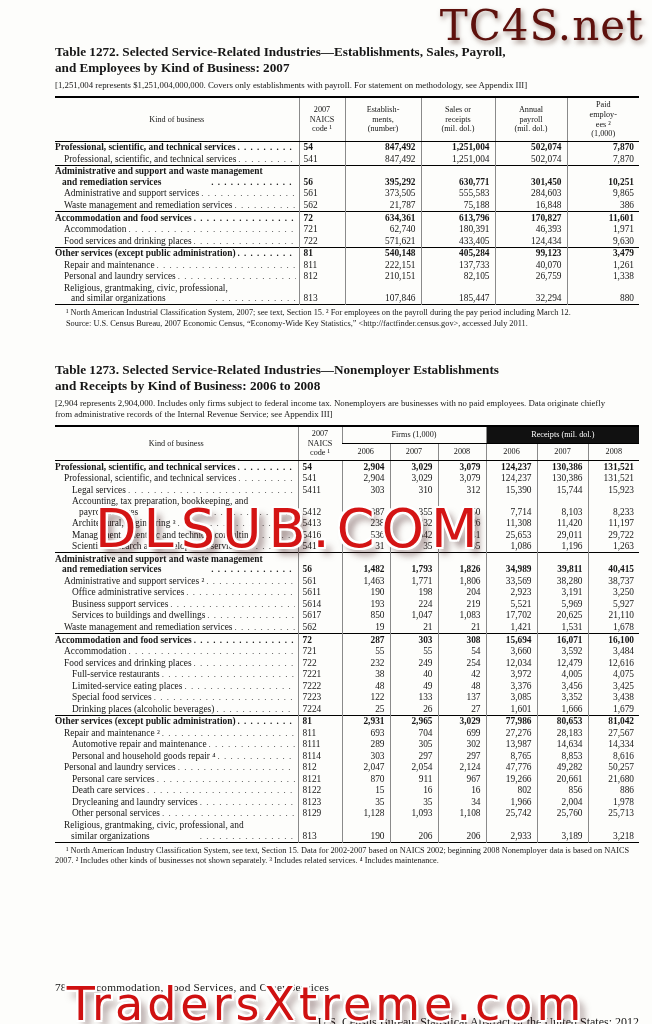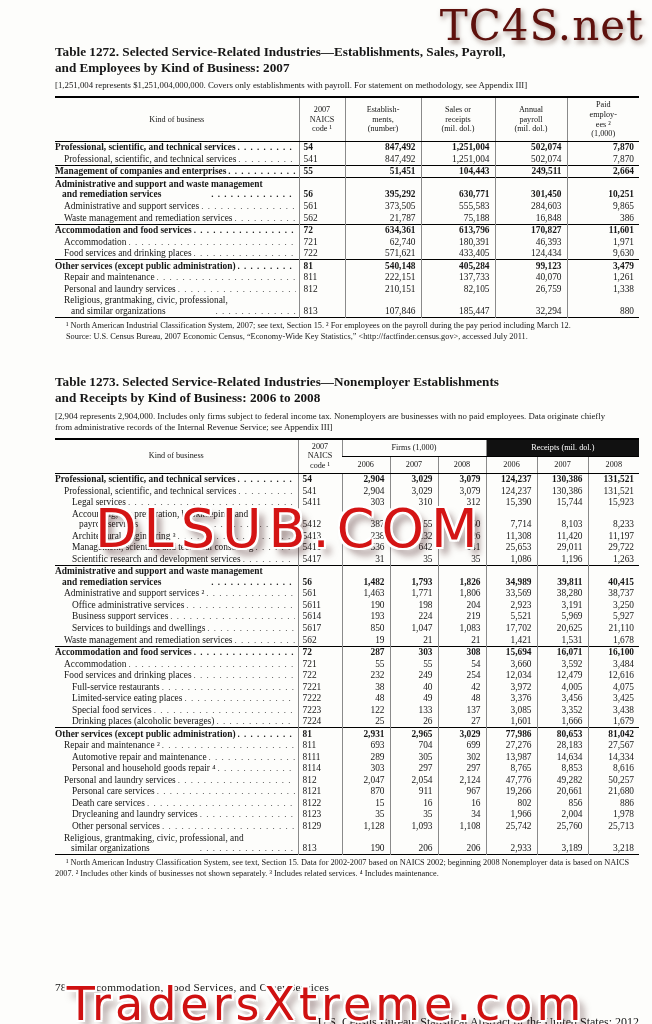--- a/index.html
+++ b/index.html
@@ -141,33 +141,20 @@
             </td>
             <td class="code">541</td>
             <td class="num">847,492</td>
             <td class="num">1,251,004</td>
             <td class="num">502,074</td>
             <td class="num">7,870</td>
           </tr>
           <tr class="bold group-start">
             <td class="stub lvl0">
               <div class="stub-line">
-                <span class="stub-text">Management of companies and enterprises</span>
-                <span class="leader"></span>
-              </div>
-            </td>
-            <td class="code">55</td>
-            <td class="num">51,451</td>
-            <td class="num">104,443</td>
-            <td class="num">249,511</td>
-            <td class="num">2,664</td>
-          </tr>
-          <tr class="bold group-start">
-            <td class="stub lvl0">
-              <div class="stub-line">
                 <span class="stub-text">Administrative and support and waste management</span>
               </div>
               <div class="stub-line cont">
                 <span class="stub-text">and remediation services</span>
                 <span class="leader"></span>
               </div>
             </td>
             <td class="code">56</td>
             <td class="num">395,292</td>
             <td class="num">630,771</td>

